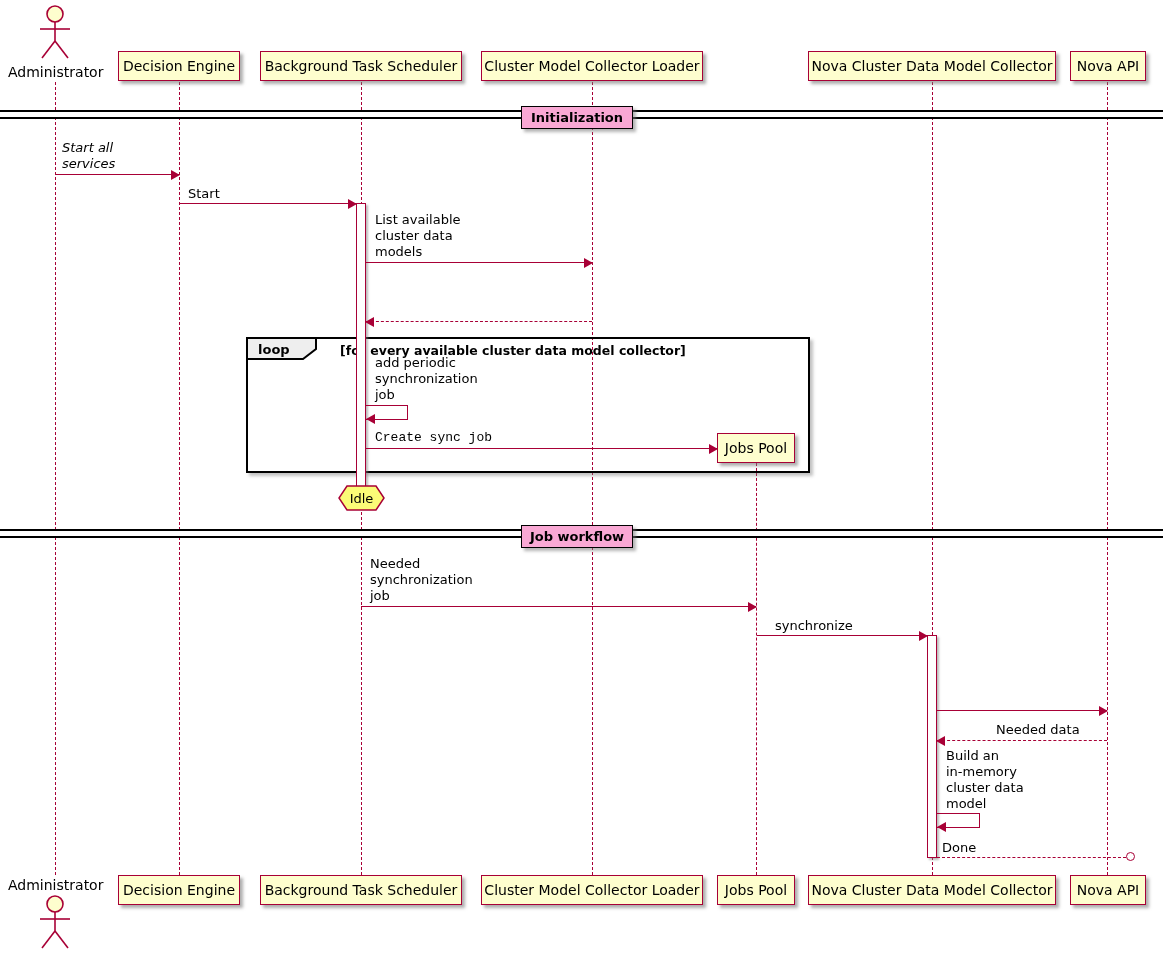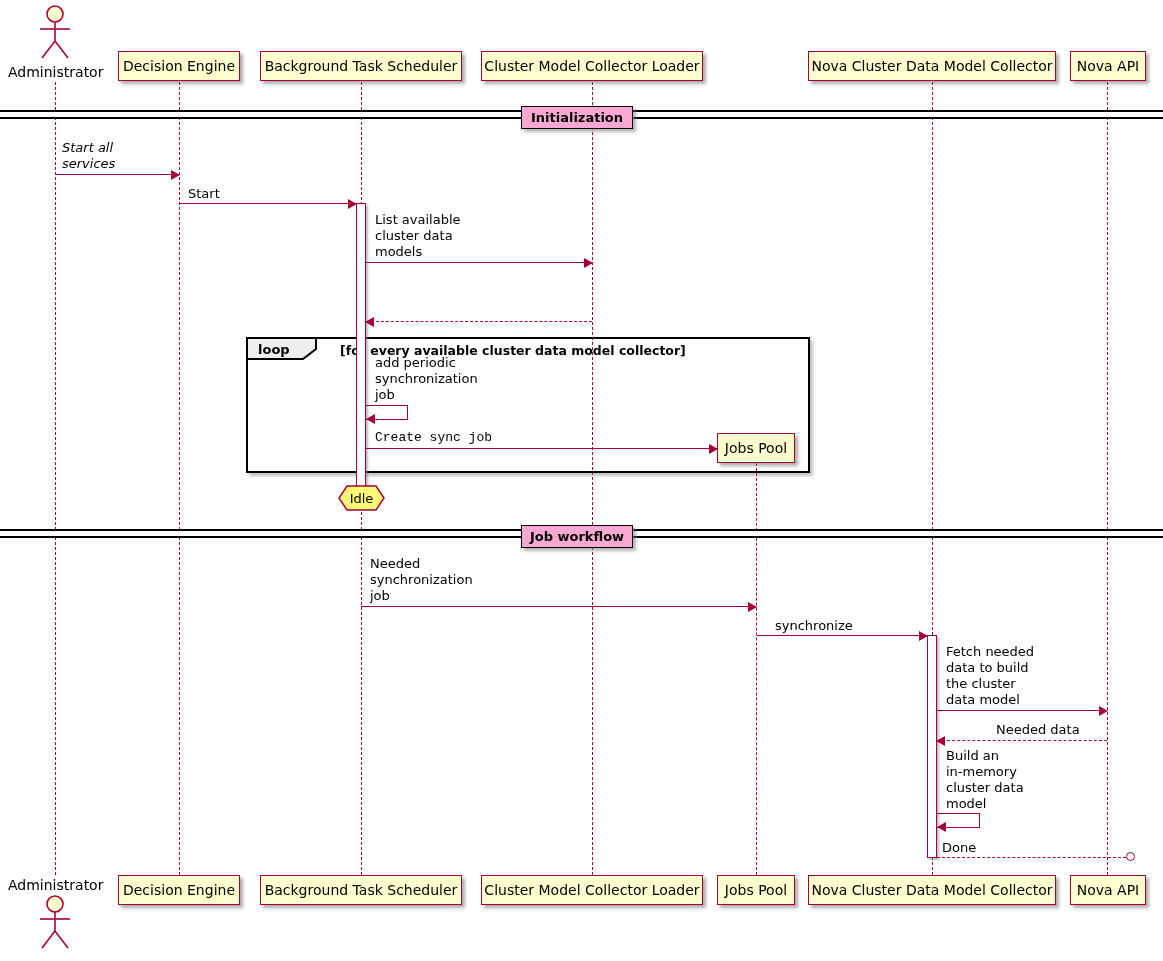--- a/index.html
+++ b/index.html
@@ -134,24 +134,20 @@
 job</div>
   <div class="msg z4" style="left:361px;top:606px;width:395px;">
     <span class="ah-r"></span>
   </div>
 
   <div class="lbl z4" style="left:766px;top:618px;margin-left:9px;">synchronize</div>
   <div class="msg z4" style="left:757px;top:635px;width:170px;">
     <span class="ah-r"></span>
   </div>
 
-  <div class="lbl z4" style="left:946px;top:644px;">Fetch needed
-data to build
-the cluster
-data model</div>
   <div class="msg z4" style="left:937px;top:710px;width:170px;">
     <span class="ah-r"></span>
   </div>
 
   <div class="lbl z4" style="left:996px;top:722px;">Needed data</div>
   <div class="msg dashed z4" style="left:937px;top:740px;width:170px;">
     <span class="ah-l"></span>
   </div>
 
   <div class="lbl z4" style="left:946px;top:748px;">Build an

